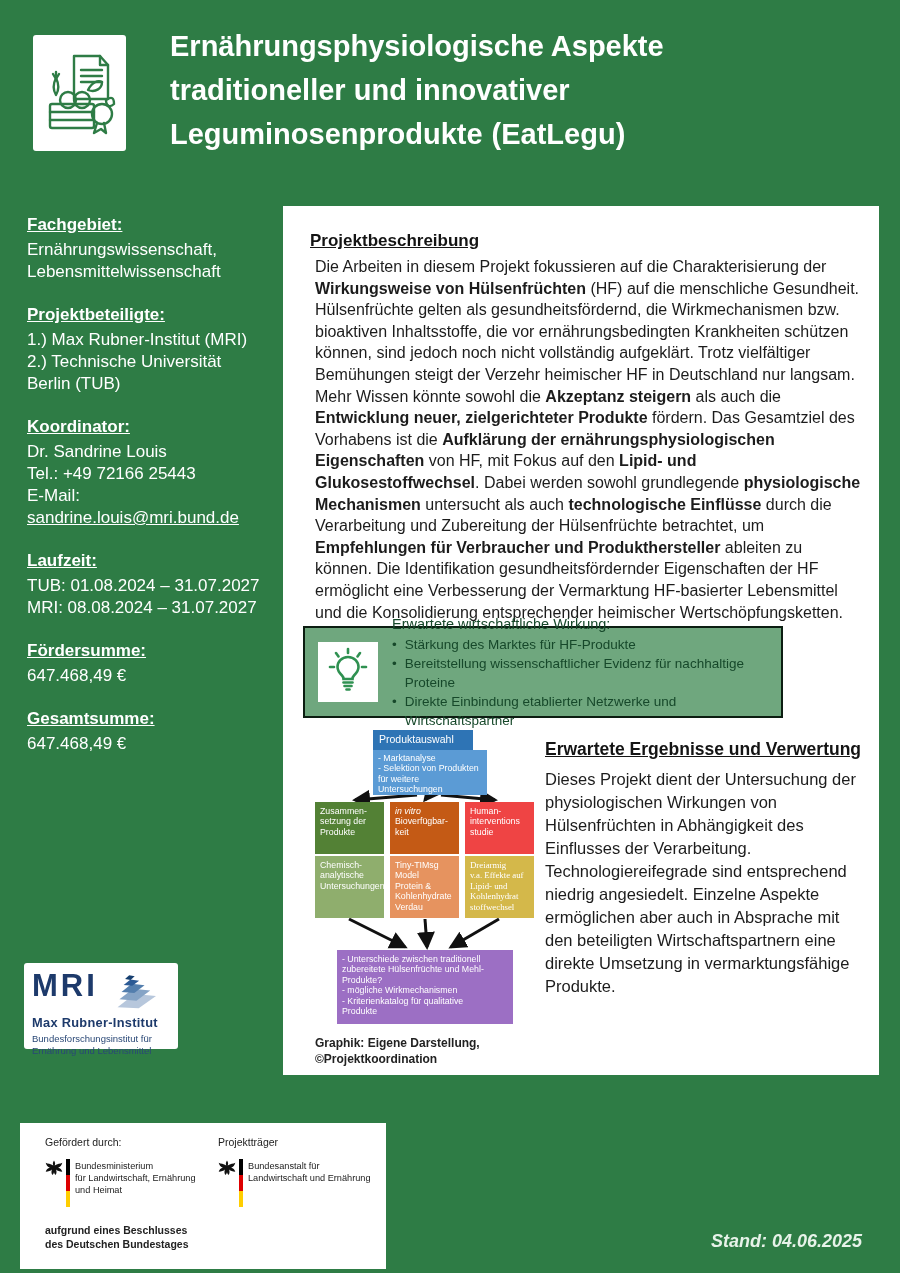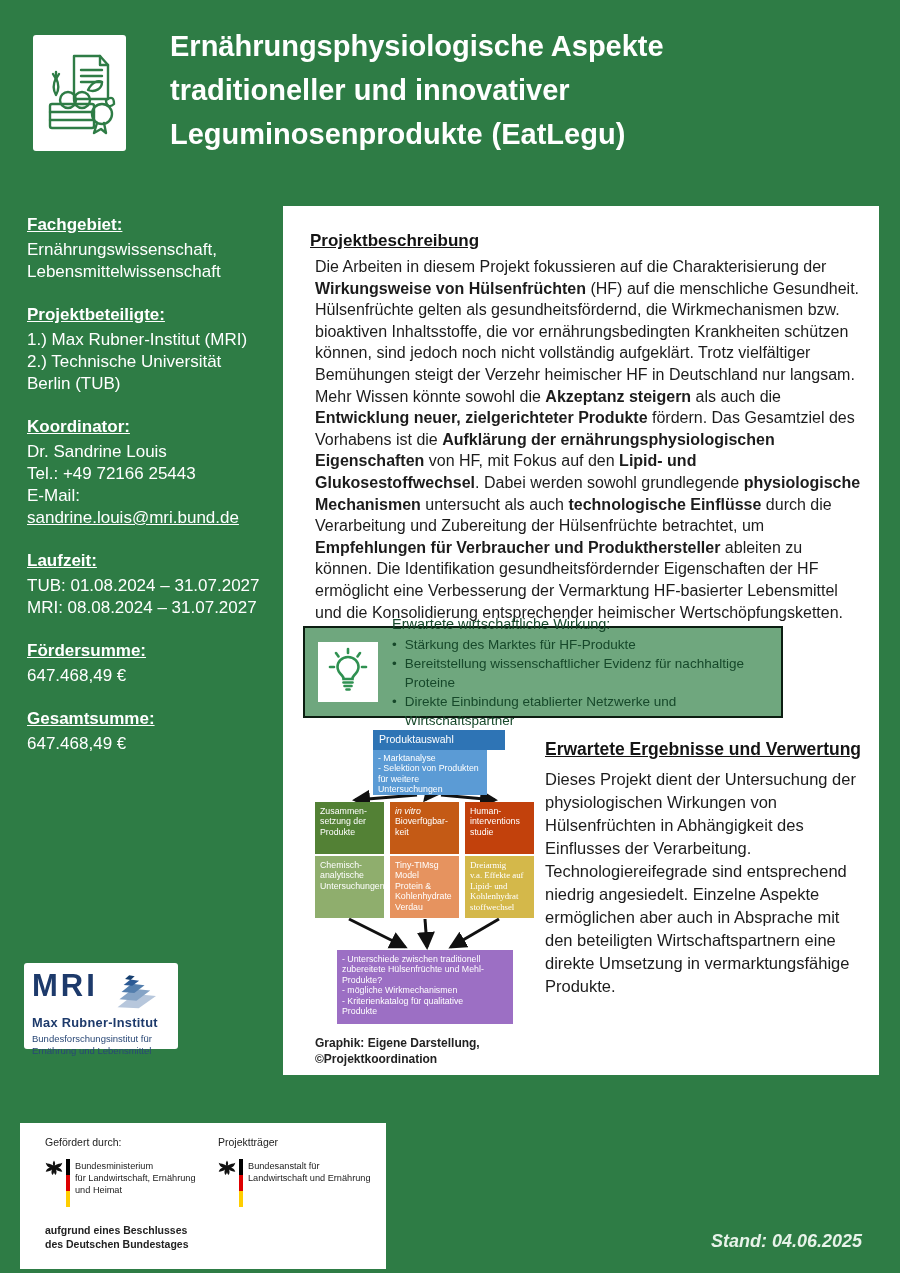--- a/index.html
+++ b/index.html
@@ -32,28 +32,28 @@
     display:flex;align-items:center;justify-content:center;}
   .impact-text{margin-left:14px;color:#16482a;font-size:13.5px;line-height:19px;}
   .impact-title{font-size:14.5px;margin-bottom:1px;}
   .impact-bullet{display:flex;}
   .impact-bullet::before{content:"•";margin-right:8px;}
 
   
   .diagram{left:30px;top:522px;width:235px;height:300px;}
   .dbox{position:absolute;color:#ffffff;box-sizing:border-box;white-space:pre-line;
     font-size:8.8px;line-height:10.4px;padding:4px 5px;}
-  .d-top-h{left:60px;top:2px;width:132px;height:20px;background:#2e74b5;font-size:10.5px;
+  .d-top-h{left:60px;top:2px;width:100px;height:20px;background:#2e74b5;font-size:10.5px;
     line-height:13px;padding:3px 6px;white-space:normal;}
   .d-top-b{left:60px;top:22px;width:114px;height:45px;background:#5b9bd5;padding:3px 5px;}
   .d-c1a{left:2px;top:74px;width:69px;height:52px;background:#538135;}
   .d-c1b{left:2px;top:128px;width:69px;height:62px;background:#8fae6d;}
   .d-c2a{left:77px;top:74px;width:69px;height:52px;background:#c45a15;}
   .d-c2b{left:77px;top:128px;width:69px;height:62px;background:#e6935f;}
-  .d-c3a{left:152px;top:74px;width:69px;height:52px;background:#c2410c;}
+  .d-c3a{left:152px;top:74px;width:69px;height:52px;background:#ef4444;}
   .d-c3b{left:152px;top:128px;width:69px;height:62px;background:#d4b84a;font-family:Liberation Serif, serif;}
   .d-out{left:24px;top:222px;width:176px;height:74px;background:#9c6fc4;}
   .arrows{position:absolute;left:0;top:0;}
   .caption{left:32px;top:829px;font-size:12px;line-height:16px;color:#222222;font-weight:600;}
 
   
   .results{left:262px;top:533px;width:326px;}
   .results .heading{font-size:17.5px;}
   .results-body{margin:8px 0 0 0;font-size:16.5px;line-height:23px;color:#1c1c1c;}
 

